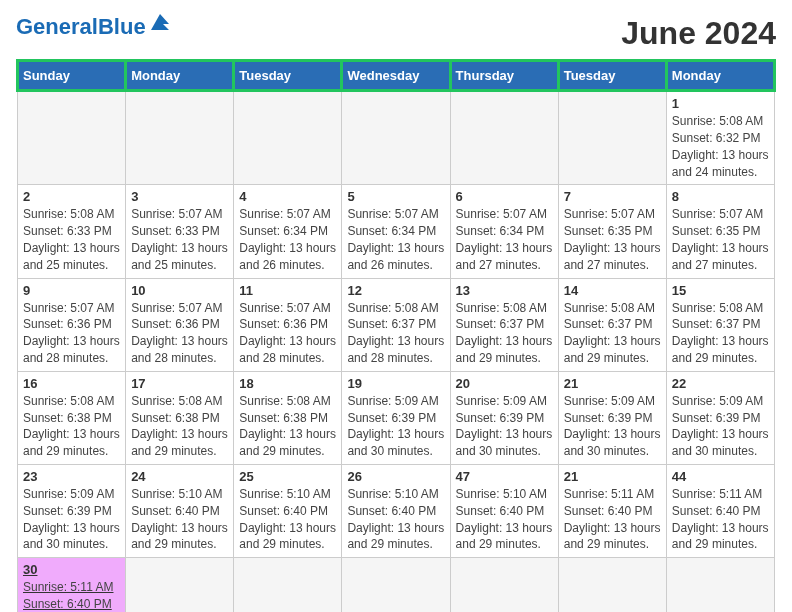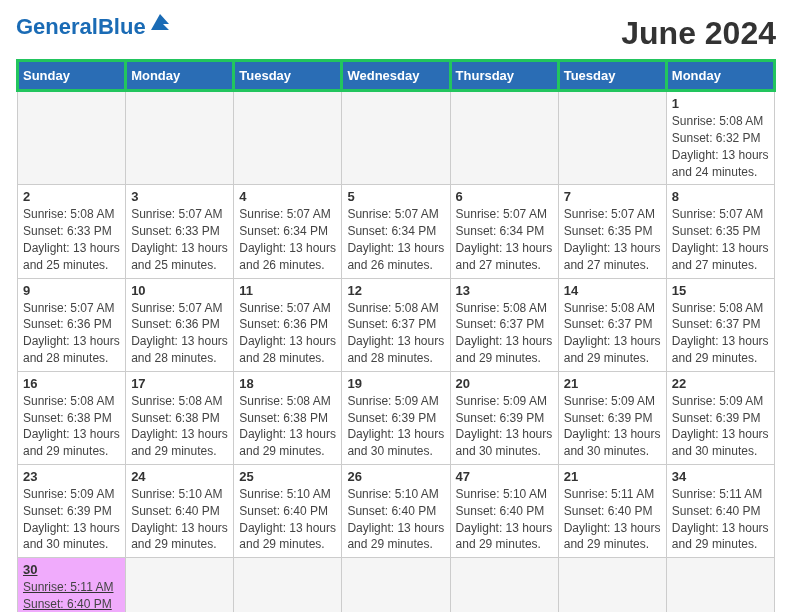--- a/index.html
+++ b/index.html
@@ -242,21 +242,21 @@
         </td>
         <td>
           <span class="day-number">47</span>
           <div class="day-info">Sunrise: 5:10 AM<br>Sunset: 6:40 PM<br>Daylight: 13 hours and 29 minutes.</div>
         </td>
         <td>
           <span class="day-number">21</span>
           <div class="day-info">Sunrise: 5:11 AM<br>Sunset: 6:40 PM<br>Daylight: 13 hours and 29 minutes.</div>
         </td>
         <td>
-          <span class="day-number">34</span>
+          <span class="day-number">44</span>
           <div class="day-info">Sunrise: 5:11 AM<br>Sunset: 6:40 PM<br>Daylight: 13 hours and 29 minutes.</div>
         </td>
       </tr>
       <tr class="last-row">
         <td class="has-data">
           <span class="day-number">30</span>
           <div class="day-info">Sunrise: 5:11 AM<br>Sunset: 6:40 PM<br>Daylight: 13 hours and 28 minutes.</div>
         </td>
         <td class="empty"></td>
         <td class="empty"></td>

